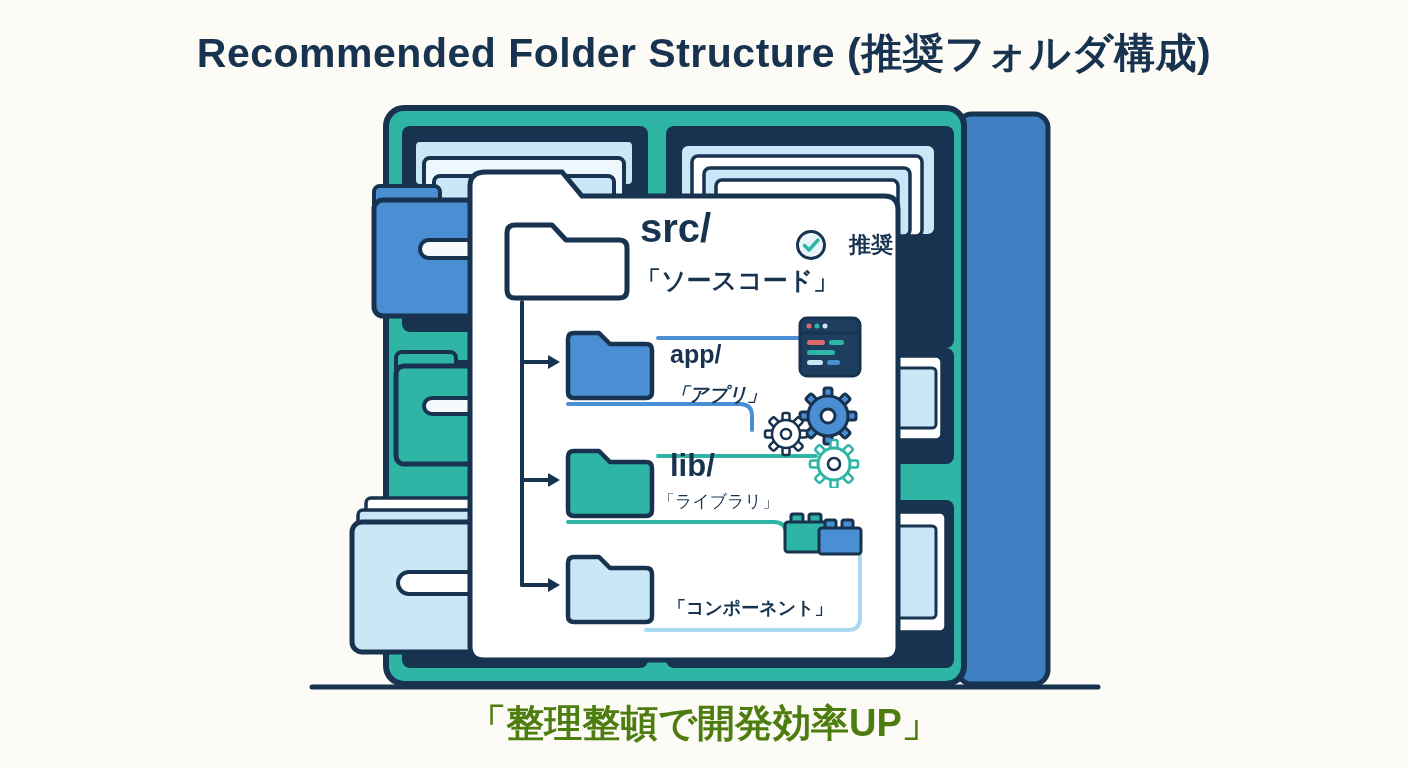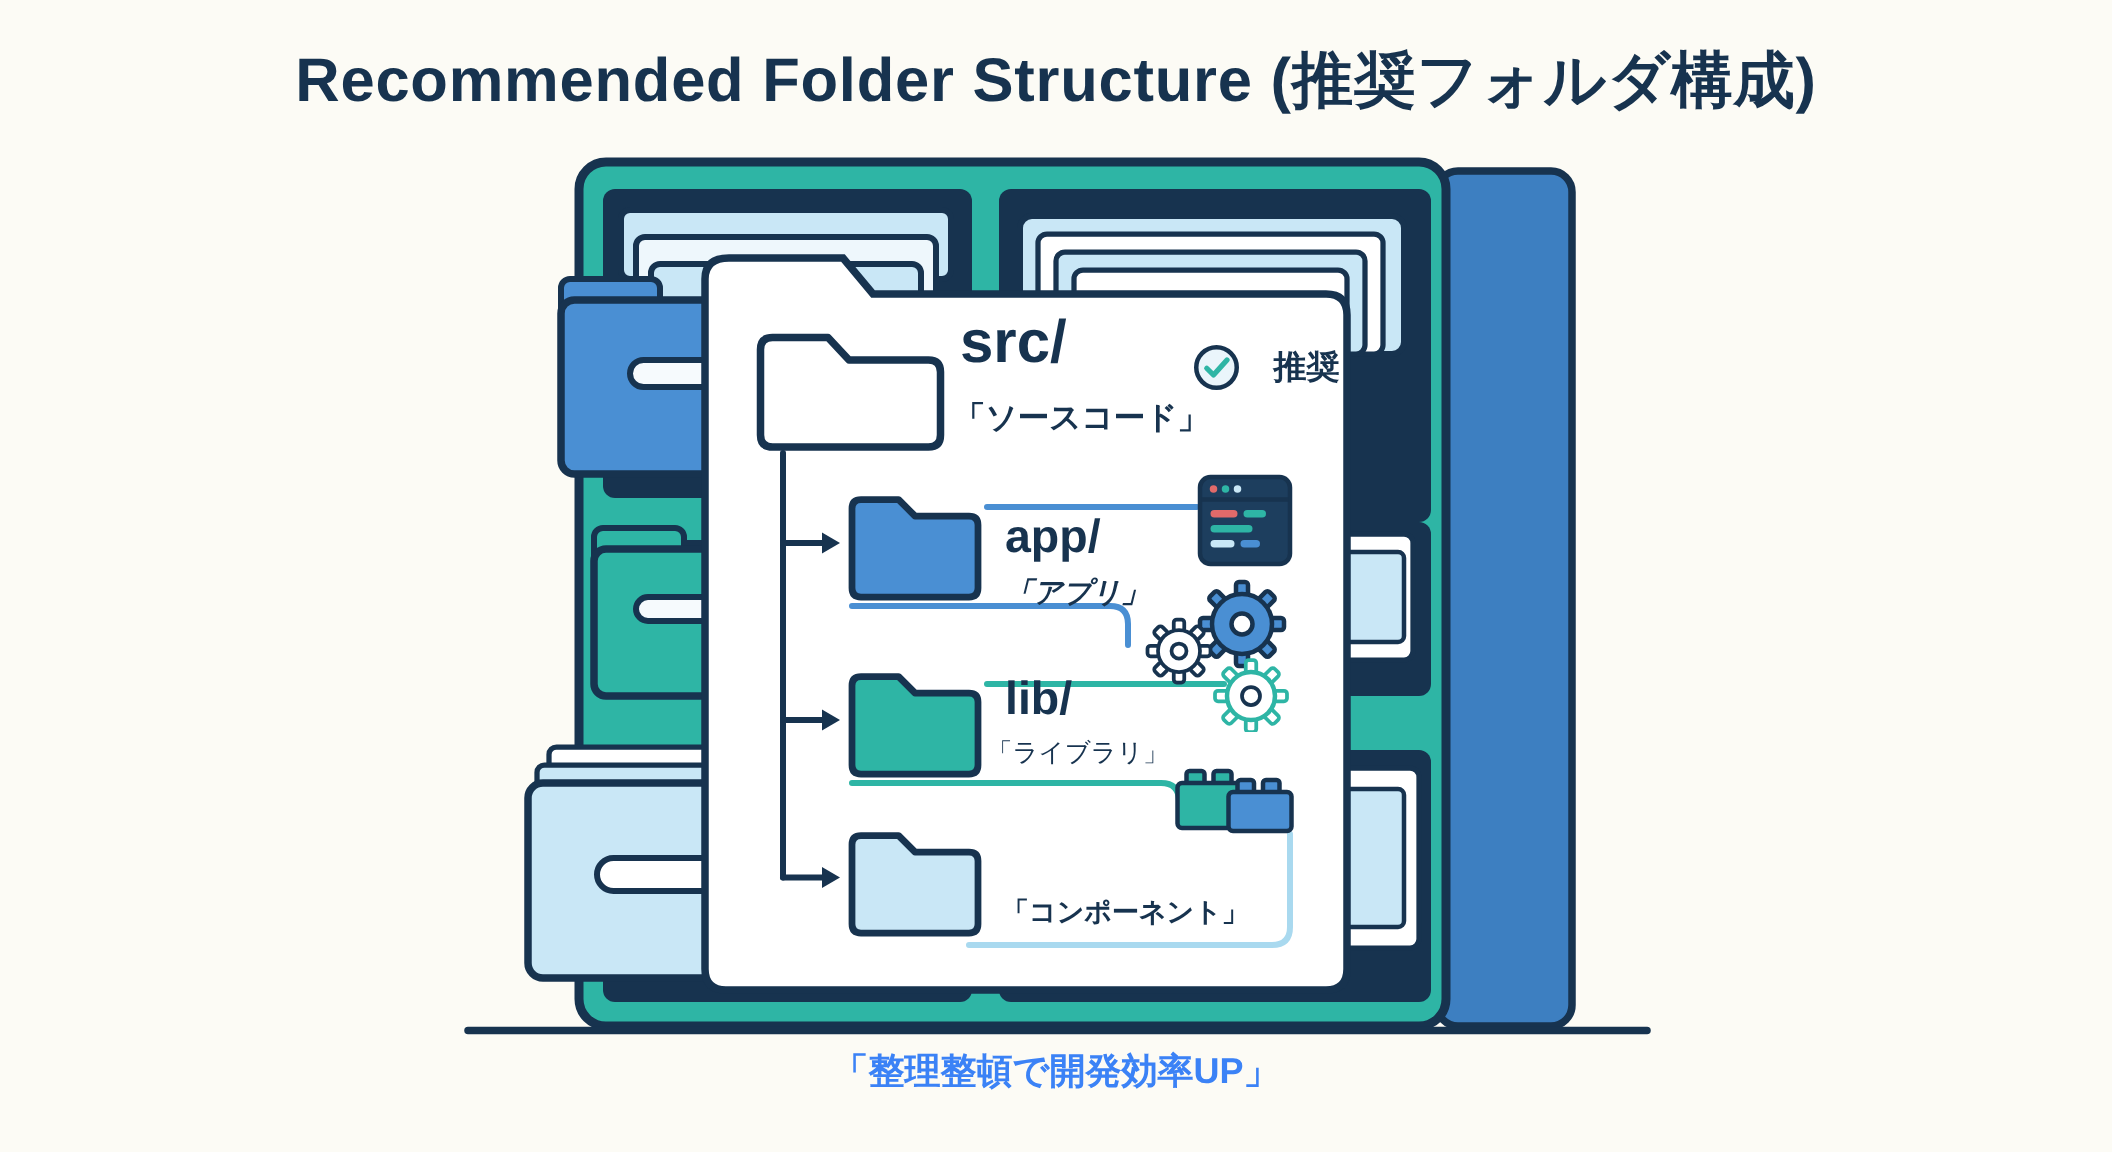--- a/index.html
+++ b/index.html
@@ -19,42 +19,42 @@
   }
 
   .bg { position: absolute; left: 0; top: 0; width: 1408px; height: 768px; }
 
   .card-content { position: absolute; left: 468px; top: 172px; width: 434px; height: 492px; }
   .tree-overlay { position: absolute; left: 0; top: 0; width: 434px; height: 492px; }
 
   .abs { position: absolute; }
   .src-icon  { left: 34px;  top: 40px; }
   .src-name  { left: 172px; top: 34px;  font-size: 40px; font-weight: 800; }
-  .src-label { left: 168px; top: 92px;  font-size: 21px; font-weight: 700; }
+  .src-label { left: 168px; top: 92px;  font-size: 25px; font-weight: 700; }
   .badge { left: 326px; top: 56px; display: flex; align-items: center; gap: 21px;
            font-size: 22px; font-weight: 800; }
 
   .f-app  { left: 96px; top: 150px; }
   .f-lib  { left: 96px; top: 268px; }
   .f-comp { left: 96px; top: 374px; }
 
-  .n-app  { left: 202px; top: 168px; font-size: 31px; font-weight: 800; }
+  .n-app  { left: 202px; top: 168px; font-size: 25px; font-weight: 800; }
   .l-app  { left: 202px; top: 210px; font-size: 19px; font-weight: 700; font-style: italic; }
   .n-lib  { left: 202px; top: 276px; font-size: 31px; font-weight: 800; }
   .l-lib  { left: 190px; top: 318px; font-size: 17px; font-weight: 400; }
   .n-comp { left: 200px; top: 386px; font-size: 27px; font-weight: 800; }
   .l-comp { left: 200px; top: 424px; font-size: 18px; font-weight: 700; }
 
   .code-window { left: 330px; top: 144px; }
   .gears       { left: 292px; top: 214px; }
   .lego        { left: 315px; top: 334px; }
 
   .caption {
     position: absolute; top: 698px; left: 0; width: 100%;
-    text-align: center; font-size: 24px; font-weight: 800; color: #3b82f6;
+    text-align: center; font-size: 38px; font-weight: 800; color: #4d7c0f;
   }
 </style>
 </head>
 <body>
 
 <div class="page">
 
   <h1 class="title">Recommended Folder Structure (推奨フォルダ構成)</h1>
 
   <svg class="bg" viewBox="0 0 1408 768">

